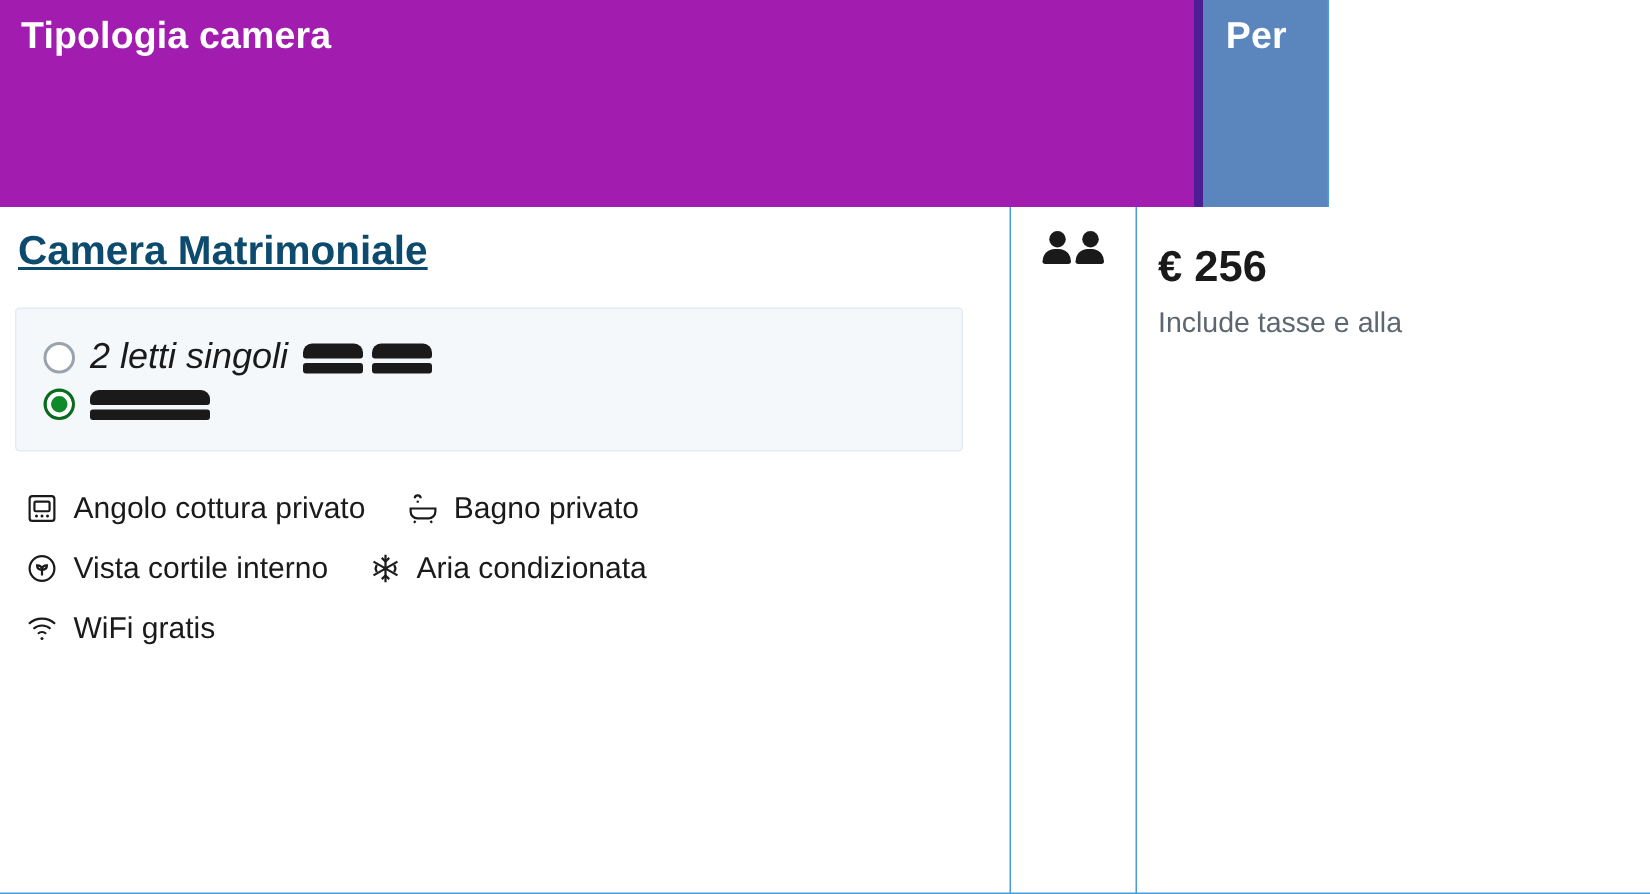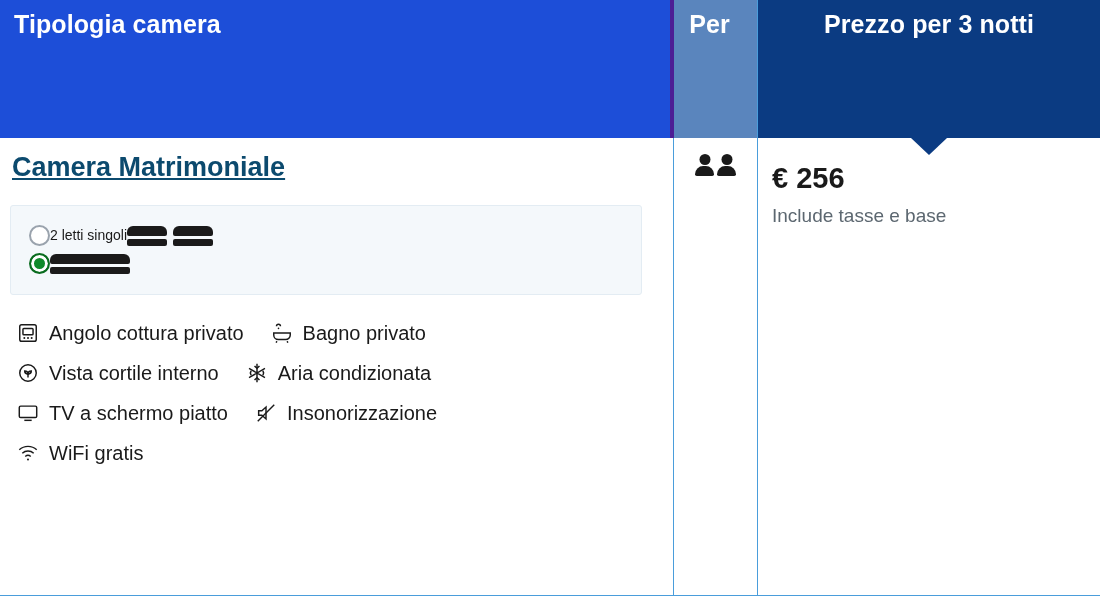--- a/index.html
+++ b/index.html
@@ -31,23 +31,23 @@
   }
   .th {
     box-sizing: border-box;
     color: #ffffff;
     padding: 10px 14px 0 14px;
     font-size: 25px;
     font-weight: bold;
     letter-spacing: 0.1px;
   }
   .th-type {
-    width: 674px;
-    background: #1d4ed8;
-    border-right: 4px solid #4c1d95;
+    width: 802px;
+    background: #a21caf;
+    border-right: 6px solid #4c1d95;
   }
   .th-per {
     width: 84px;
     background: #5a85bd;
     text-align: center;
     padding-left: 0;
     padding-right: 12px;
     border-right: 1px solid #4a9ddb;
   }
   .th-price {
@@ -120,25 +120,26 @@
   }
   .bed-title {
     font-size: 21px;
     font-weight: bold;
     color: #1a1a1a;
     margin: 2px 0 8px 6px;
   }
   .bed-opt {
     display: flex;
     align-items: center;
-    gap: 0;
+    gap: 10px;
     margin: 6px 0 6px 4px;
-    font-size: 14px;
+    font-size: 24px;
     color: #1a1a1a;
     cursor: pointer;
+    font-style: italic;
   }
   .radio {
     width: 21px;
     height: 21px;
     border-radius: 50%;
     border: 2px solid #9aa3ad;
     box-sizing: border-box;
     flex: none;
     background: #ffffff;
   }
@@ -247,24 +248,20 @@
   }
 </style>
 </head>
 <body>
 
 <div class="table">
 
   <div class="thead">
     <div class="th th-type">Tipologia camera</div>
     <div class="th th-per">Per</div>
-    <div class="th th-price">
-      <span>Prezzo per 3 notti</span>
-      <span class="price-caret"></span>
-    </div>
   </div>
 
   <div class="tbody">
 
     <div class="td td-type">
 
       <a class="room-link">Camera Matrimoniale</a>
 
       <div class="bed-box">
 
@@ -339,40 +336,20 @@
               <svg width="22" height="22" viewBox="0 0 24 24" fill="none" stroke="#1a1a1a" stroke-width="1.6">
                 <path d="M12 2v20M3.3 7l17.4 10M3.3 17L20.7 7"></path>
                 <path d="M9.3 4.3L12 6.9l2.7-2.6M9.3 19.7L12 17.1l2.7 2.6"></path>
                 <path d="M4.6 11.1L5.6 14.6M19.4 11.1l-1 3.5M4.6 12.9l1-3.5M19.4 12.9l-1-3.5"></path>
               </svg>
             </span>
             <span>Aria condizionata</span>
           </div>
         </div>
 
-        <div class="am-row">
-          <div class="am-item">
-            <span class="am-ico">
-              <svg width="22" height="22" viewBox="0 0 24 24" fill="none" stroke="#1a1a1a" stroke-width="1.6">
-                <rect x="2.5" y="4.5" width="19" height="12.5" rx="1.5"></rect>
-                <path d="M8 20h8"></path>
-              </svg>
-            </span>
-            <span>TV a schermo piatto</span>
-          </div>
-          <div class="am-item">
-            <span class="am-ico">
-              <svg width="22" height="22" viewBox="0 0 24 24" fill="none" stroke="#1a1a1a" stroke-width="1.6">
-                <path d="M4 9.5h3.5L12 5.5v13L7.5 14.5H4z"></path>
-                <path d="M3 21L21 3"></path>
-              </svg>
-            </span>
-            <span>Insonorizzazione</span>
-          </div>
-        </div>
 
         <div class="am-row">
           <div class="am-item">
             <span class="am-ico">
               <svg width="22" height="22" viewBox="0 0 24 24" fill="none" stroke="#1a1a1a" stroke-width="1.6">
                 <path d="M2.5 8.5a14 14 0 0 1 19 0"></path>
                 <path d="M5.8 12.2a9.3 9.3 0 0 1 12.4 0"></path>
                 <path d="M9 15.8a4.6 4.6 0 0 1 6 0"></path>
                 <circle cx="12" cy="19.2" r="1.1" fill="#1a1a1a" stroke="none"></circle>
               </svg>
@@ -392,17 +369,17 @@
           </span>
         <span class="person">
             <span class="head"></span>
             <span class="body"></span>
           </span>
       </span>
     </div>
 
     <div class="td td-price">
       <div class="price-amount">€ 256</div>
-      <div class="price-note">Include tasse e base</div>
+      <div class="price-note">Include tasse e alla</div>
     </div>
 
   </div>
 </div>
 
 </body></html>

